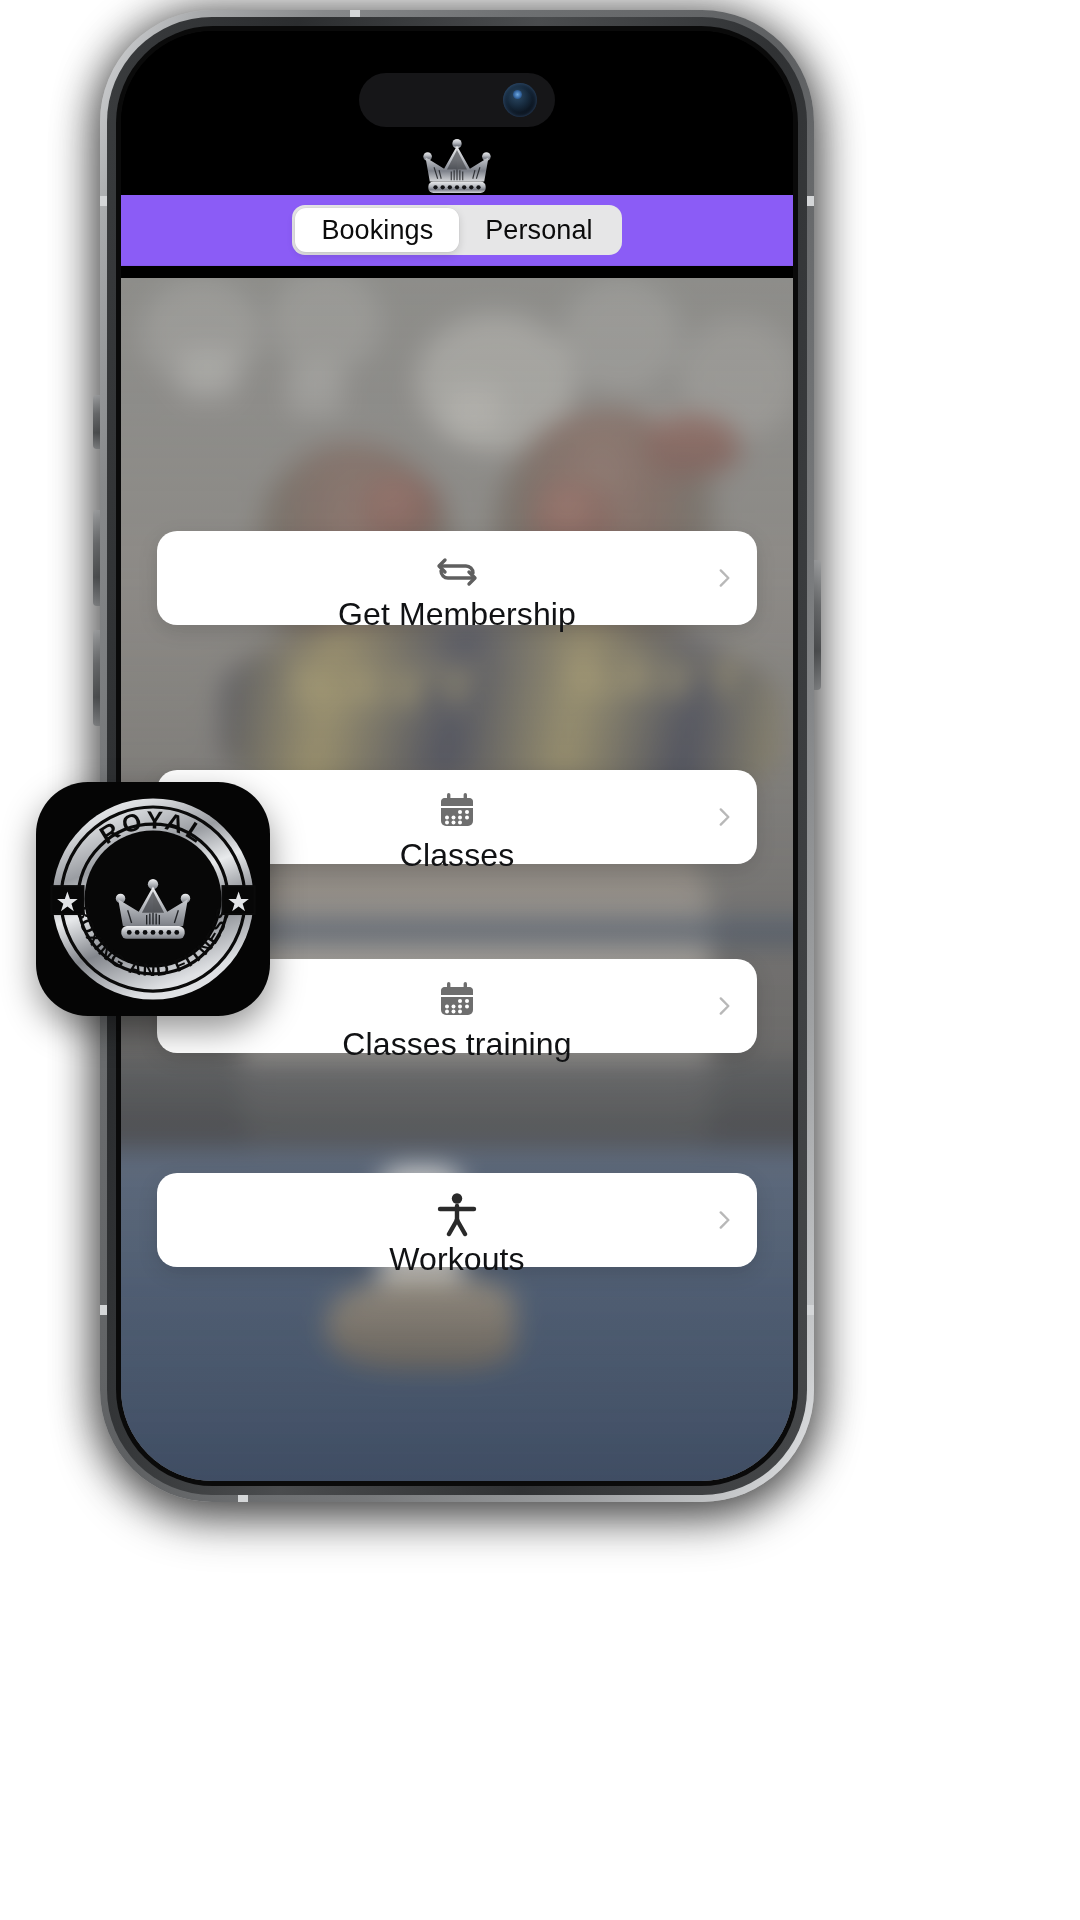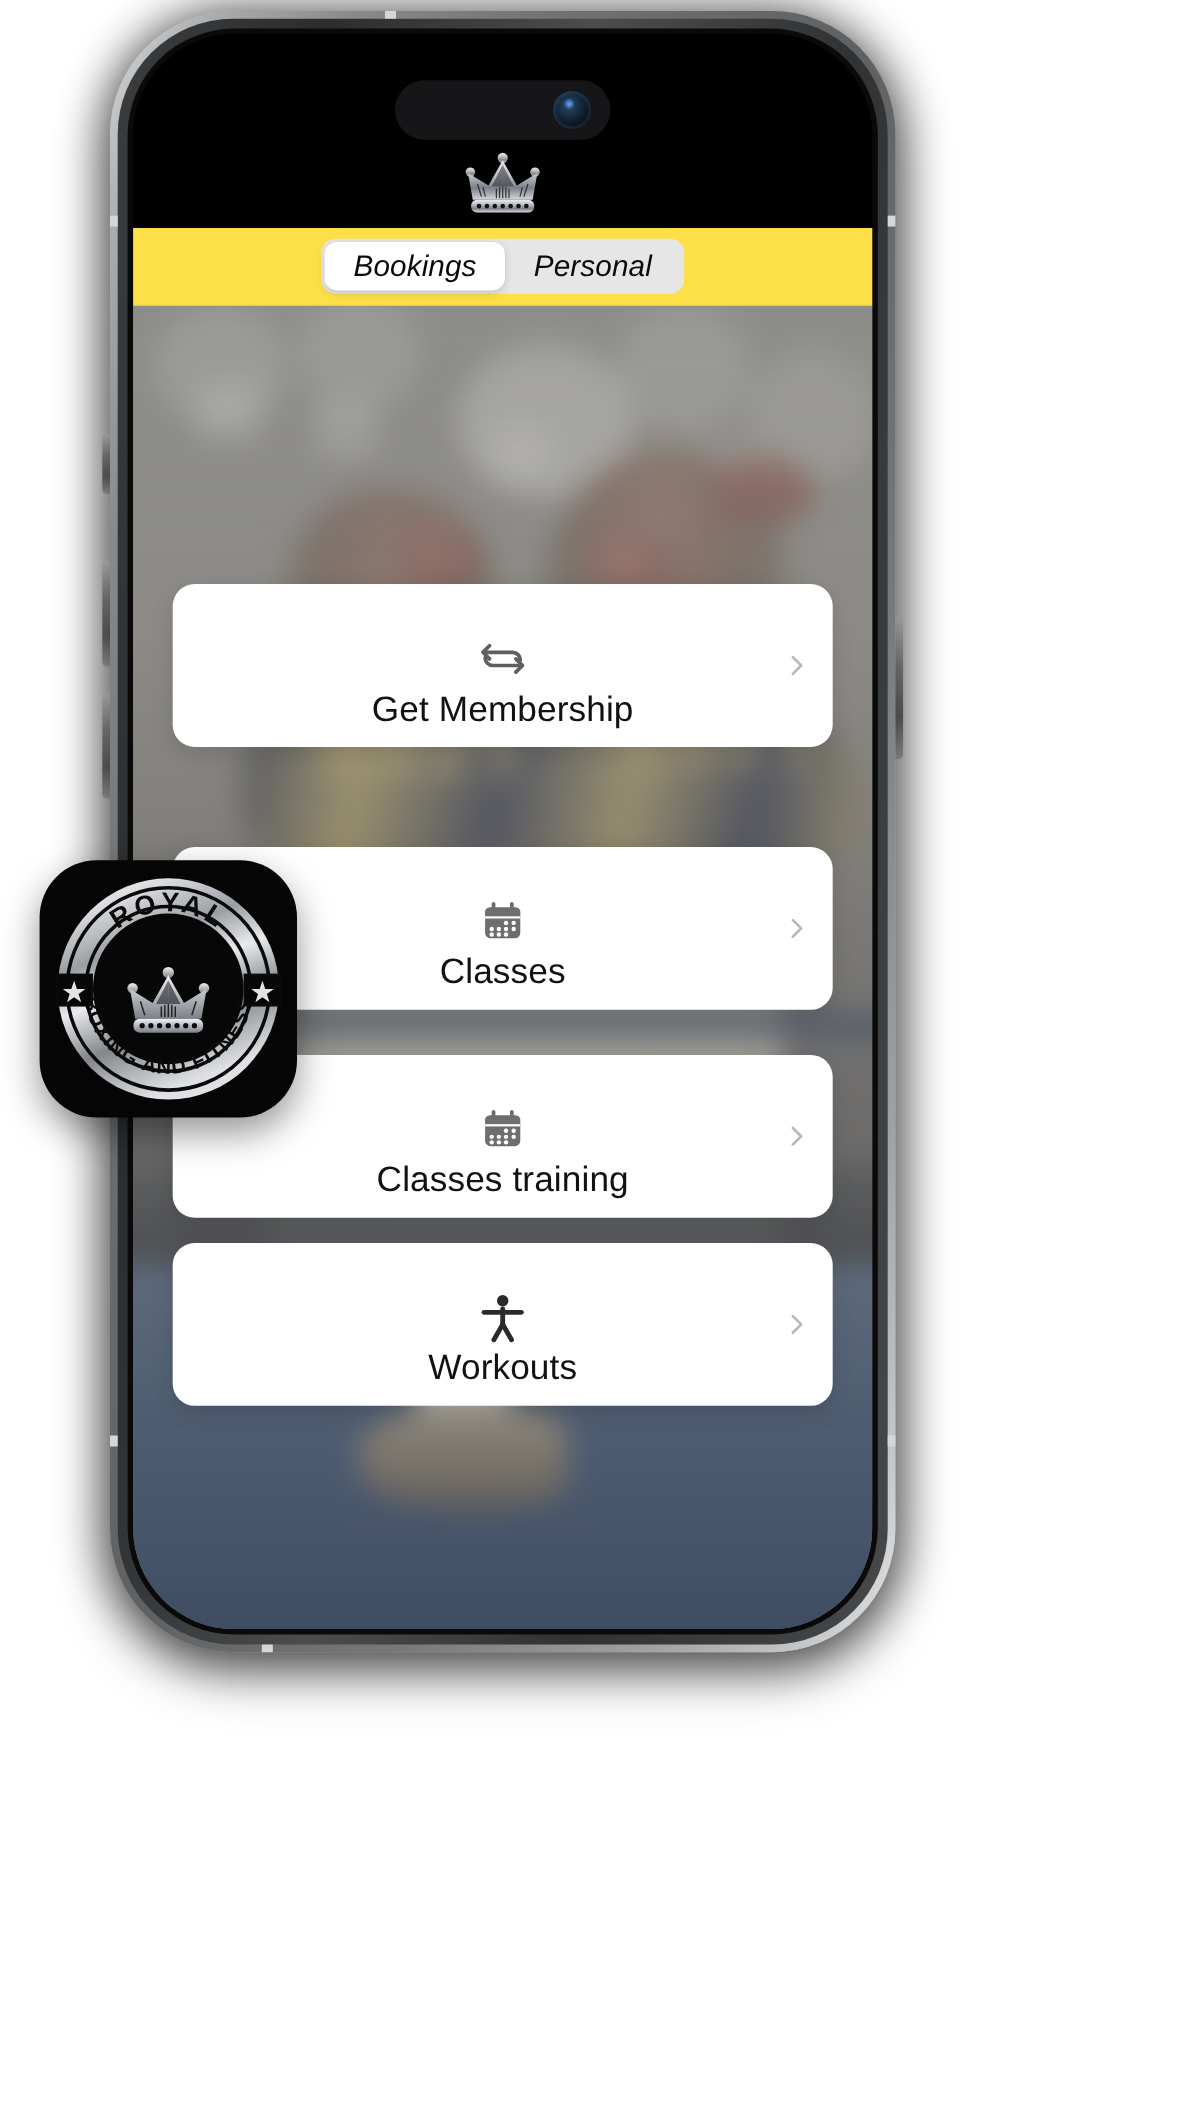--- a/index.html
+++ b/index.html
@@ -117,27 +117,26 @@
     align-items: flex-end;
     justify-content: center;
     padding-bottom: 8px;
     z-index: 20;
   }
   .crown-logo { width: 86px; height: 62px; display:block; }
 
   
   .tabbar {
     position: absolute;
-    left: 0; top: 176px; right: 0;
+    left: 0; top: 164px; right: 0;
     height: 71px;
-    background: #fde047;
+    background: #8b5cf6;
     display: flex; align-items: center; justify-content: center;
     z-index: 20;
     border-bottom: 1px solid rgba(0,0,0,.04);
-    font-style: italic;
   }
   .segmented {
     display: flex;
     background: #e6e6e7;
     border-radius: 13px;
     padding: 3px;
     height: 50px;
     align-items: center;
   }
   .seg-item {
@@ -296,21 +295,21 @@
     flex-direction: column;
     gap: 0;
     z-index: 10;
   }
   .card {
     position: absolute;
     left: 36px; right: 36px;
     background: #ffffff;
     border-radius: 20px;
     box-shadow: 0 6px 20px rgba(0,0,0,.13);
-    height: 148px;
+    height: 94px;
     display: flex;
     flex-direction: column;
     align-items: center;
     justify-content: center;
     padding-top: 26px;
   }
   .card-icon { height: 46px; display:flex; align-items:center; justify-content:center; margin-bottom: 6px; }
   .card-label {
     font-size: 32px;
     color: #111214;
@@ -504,21 +503,21 @@
                   <circle cx="25" cy="33.5" r="2"></circle>
                 </g>
               </svg>
             </div>
             <div class="card-label">Classes training</div>
             <svg class="chev" viewBox="0 0 24 24">
               <path d="M9 5 L16 12 L9 19" fill="none" stroke="#b8b8b8" stroke-width="2.2" stroke-linecap="round" stroke-linejoin="round"></path>
             </svg>
           </div>
 
-          <div class="card" style="top:852px;">
+          <div class="card" style="top:895px;">
             <div class="card-icon">
               <svg width="42" height="46" viewBox="0 0 42 46">
                 <circle cx="21" cy="7.5" r="5.2" fill="#2a2a2a"></circle>
                 <path d="M4 18 L38 18" stroke="#2a2a2a" stroke-width="4.4" stroke-linecap="round"></path>
                 <path d="M21 15 L21 30" stroke="#2a2a2a" stroke-width="4.4" stroke-linecap="round"></path>
                 <path d="M21 29 L13 43" stroke="#2a2a2a" stroke-width="4.4" stroke-linecap="round"></path>
                 <path d="M21 29 L29 43" stroke="#2a2a2a" stroke-width="4.4" stroke-linecap="round"></path>
               </svg>
             </div>
             <div class="card-label">Workouts</div>

